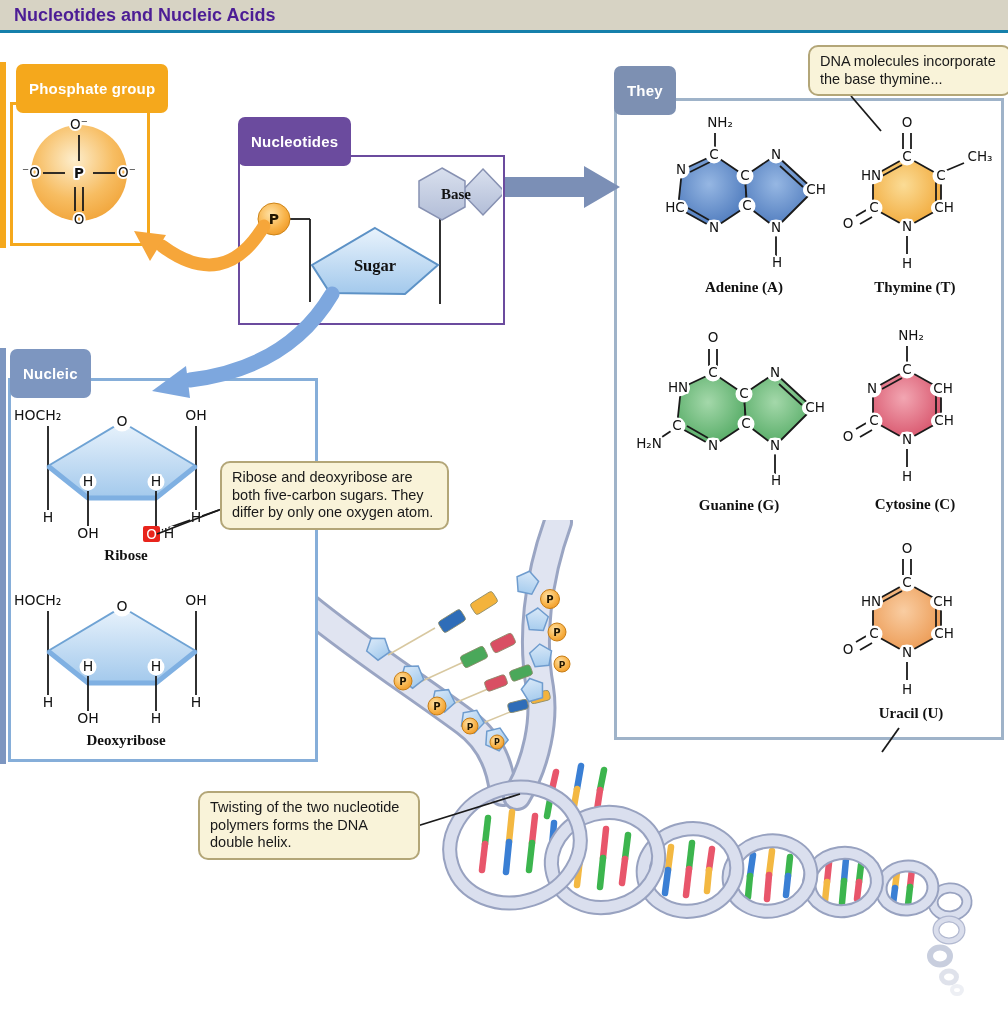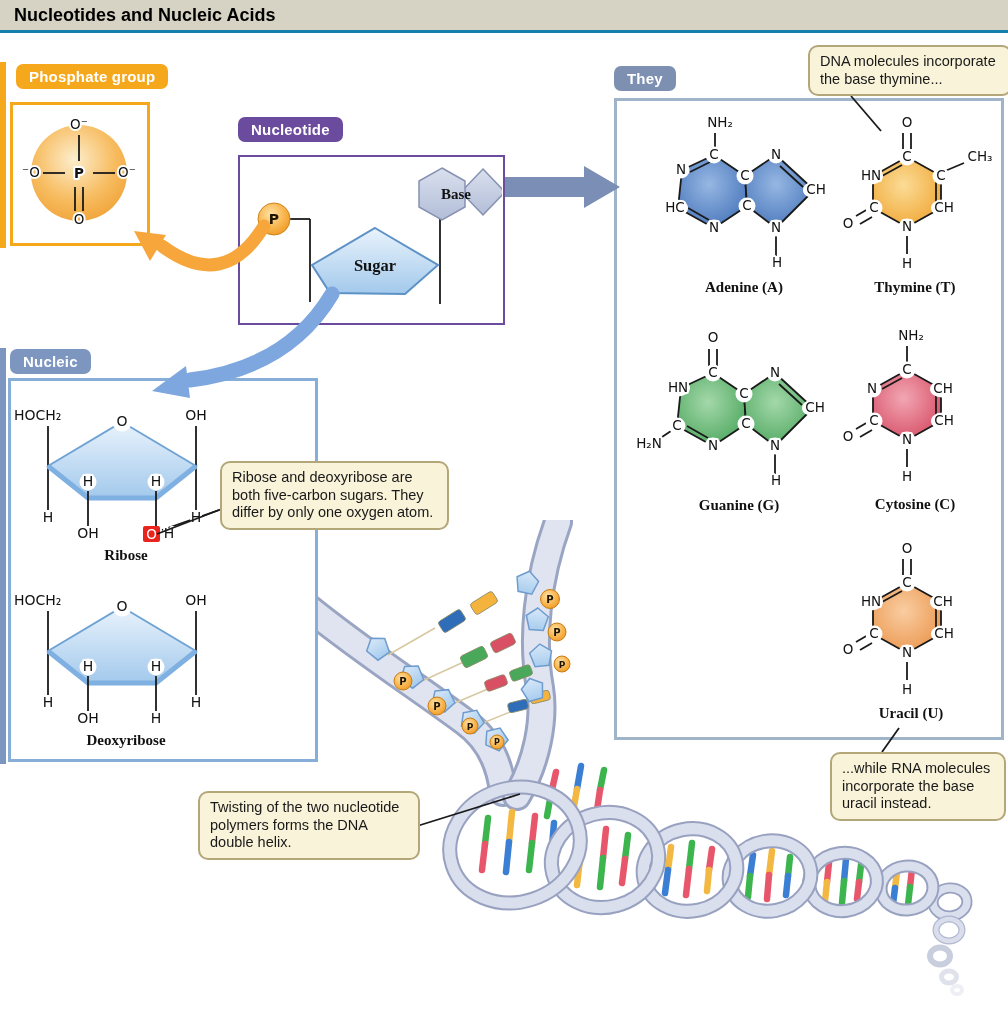--- a/index.html
+++ b/index.html
@@ -1,26 +1,26 @@
 <!DOCTYPE html>
 <html><head>
 <meta charset="utf-8">
 <style>
   html,body{margin:0;padding:0;background:#fff;}
   #page{position:relative;width:1008px;height:1034px;overflow:hidden;background:#fff;
         font-family:"Liberation Sans",sans-serif;}
   
   #titlebar{position:absolute;left:0;top:0;width:1008px;height:30px;background:#d7d3c4;
             border-bottom:3px solid #1580ab;z-index:6;}
-  #titlebar span{display:block;padding-left:14px;line-height:30px;font-size:18px;font-weight:bold;color:#000000;}
+  #titlebar span{display:block;padding-left:14px;line-height:30px;font-size:18px;font-weight:bold;color:#4c1d95;}
   
   .accent{position:absolute;left:0;width:6px;z-index:2;}
   
   .pill{position:absolute;z-index:6;color:#fff;font-weight:bold;font-size:15px;
-        padding:4px 13px;border-radius:7px;letter-spacing:.2px;}
+        padding:16px 13px;border-radius:7px;letter-spacing:.2px;}
   
   .panel{position:absolute;background:#fff;z-index:3;box-sizing:border-box;}
   
   .callout{position:absolute;z-index:7;background:#f9f3d9;border:2px solid #b3a678;
            border-radius:10px;padding:6px 10px;font-size:14.5px;line-height:1.22;color:#191919;}
   .molsvg{position:absolute;z-index:4;}
   .atom{font-family:"DejaVu Sans",sans-serif;font-size:13.5px;fill:#111;text-anchor:middle;
         paint-order:stroke;stroke:#fff;stroke-width:4px;stroke-linejoin:round;}
   .atomL{text-anchor:start;}
   .molname{font-family:"Liberation Serif",serif;font-weight:bold;font-size:15px;fill:#111;
@@ -257,21 +257,21 @@
     <line class="bond" x1="80" y1="68" x2="102" y2="68"></line>
     <line class="bond" x1="62" y1="82" x2="62" y2="106"></line>
     <line class="bond" x1="70" y1="82" x2="70" y2="106"></line>
     <text class="atom" x="66" y="73" font-weight="bold">P</text>
     <text class="atom" x="66" y="24">O⁻</text>
     <text class="atom" x="18" y="72">⁻O</text>
     <text class="atom" x="114" y="72">O⁻</text>
     <text class="atom" x="66" y="119">O</text>
   </svg>
 
-  <div class="pill" style="left:238px;top:117px;background:#6b4b9e">Nucleotide</div>
+  <div class="pill" style="left:238px;top:117px;background:#6b4b9e">Nucleotides</div>
   <div class="panel" style="left:238px;top:155px;width:267px;height:170px;border:2.5px solid #6b4b9e"></div>
   <svg class="molsvg" style="left:240px;top:157px" width="262" height="165" viewBox="0 0 262 165">
     <line class="bond" x1="50" y1="62" x2="70" y2="62"></line>
     <line class="bond" x1="70" y1="62" x2="70" y2="145"></line>
     <line class="bond" x1="200" y1="60" x2="200" y2="147"></line>
     <polygon points="243,12 265,35 243,58 221,35" fill="url(#gBase)" stroke="#8791b2" stroke-width="1.5"></polygon>
     <polygon points="202,11 225,24 225,50 202,63 179,50 179,24" fill="url(#gBase)" stroke="#8791b2" stroke-width="1.5"></polygon>
     <text class="shapelabel" x="216" y="42" font-size="15">Base</text>
     <polygon points="135,71 198,108 165,137 90,136 72,108" fill="url(#gPentBig)" stroke="#5d92c6" stroke-width="2"></polygon>
     <text class="shapelabel" x="135" y="114" font-size="16.5">Sugar</text>
@@ -494,15 +494,14 @@
 
     <line x1="851" y1="96" x2="881" y2="131" stroke="#1a1a1a" stroke-width="1.8"></line>
     <line x1="219" y1="510" x2="157" y2="534" stroke="#1a1a1a" stroke-width="1.8"></line>
     <line x1="414" y1="827" x2="520" y2="794" stroke="#1a1a1a" stroke-width="1.8"></line>
     <line x1="899" y1="728" x2="882" y2="752" stroke="#1a1a1a" stroke-width="1.8"></line>
   </svg>
 
   <div class="callout" style="left:808px;top:45px;width:180px">DNA molecules incorporate the base thymine...</div>
   <div class="callout" style="left:220px;top:461px;width:205px">Ribose and deoxyribose are both five-carbon sugars. They differ by only one oxygen atom.</div>
   <div class="callout" style="left:198px;top:791px;width:198px">Twisting of the two nucleotide polymers forms the DNA double helix.</div>
-  <div class="callout" style="left:830px;top:752px;width:152px">...while RNA molecules incorporate the base uracil instead.</div>
 
 </div>
 
 </body></html>

